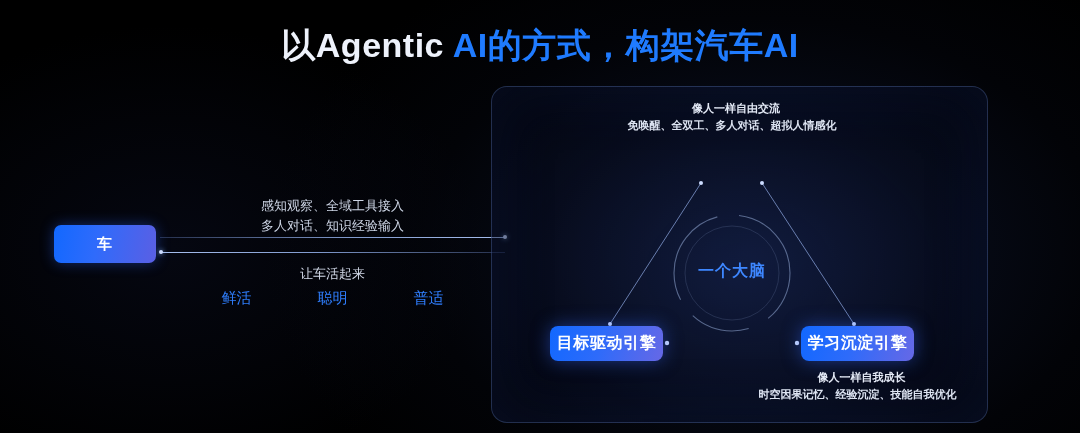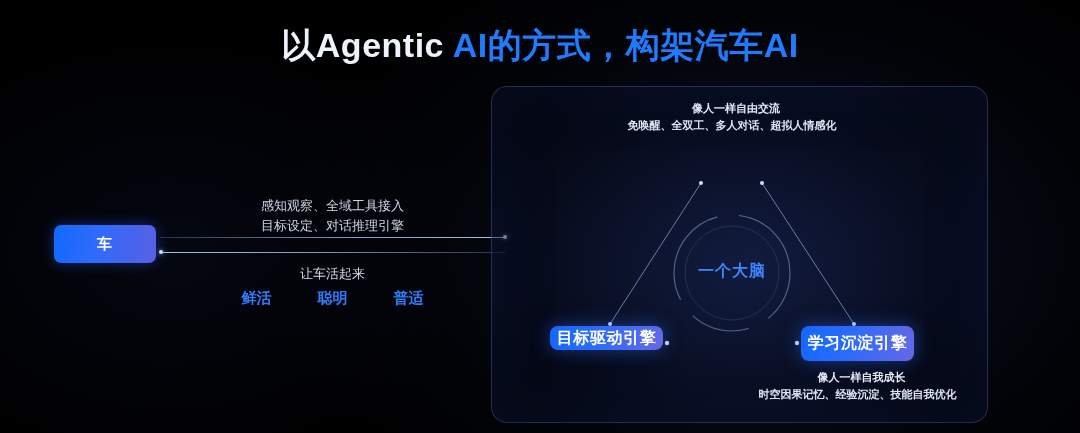--- a/index.html
+++ b/index.html
@@ -85,24 +85,24 @@
   #flow-in-caption  { left: 160px; top: 196px; width: 345px; }
   #flow-out-caption { left: 160px; top: 264px; width: 345px; color: #d3dae9; }
 
   #keywords {
     position: absolute;
     left: 160px;
     top: 289px;
     width: 345px;
     display: flex;
     justify-content: center;
-    gap: 46px;
+    gap: 66px;
     color: #2f7dfb;
     font-size: 15px;
-    font-weight: 700;
+    font-weight: 400;
     white-space: nowrap;
   }
 
   
   #panel {
     position: absolute;
     left: 491px;
     top: 86px;
     width: 495px;
     height: 335px;
@@ -133,21 +133,21 @@
   }
   .eng-box .lbl {
     color: #ffffff;
     font-size: 16px;
     font-weight: 700;
     letter-spacing: 0.6px;
     white-space: nowrap;
   }
 
   #eng-dialog   { left: 183px; top: 59px;  width: 113px; height: 35px; }
-  #eng-goal     { left: 58px;  top: 239px; width: 113px; height: 24px; }
+  #eng-goal     { left: 58px;  top: 239px; width: 113px; height: 35px; }
   #eng-learn    { left: 309px; top: 239px; width: 113px; height: 35px; }
 
   .cap-block {
     position: absolute;
     text-align: center;
     white-space: nowrap;
   }
   .cap-block .cap-main {
     color: #e4eaf6;
     font-size: 11px;
@@ -192,21 +192,21 @@
   </div>
 
   <div class="flow-line" style="left:160px; top:237px; width:345px;"></div>
   <div class="flow-dot" style="left:503px; top:235px;"></div>
 
   <div class="flow-line rev" style="left:160px; top:252px; width:345px;"></div>
   <div class="flow-dot" style="left:159px; top:250px;"></div>
 
   <div class="left-cap" id="flow-in-caption">
     <div>感知观察、全域工具接入</div>
-    <div>目标设定、对话推理引擎</div>
+    <div>多人对话、知识经验输入</div>
   </div>
 
   <div class="left-cap" id="flow-out-caption">让车活起来</div>
 
   <div id="keywords">
     <span>鲜活</span>
     <span>聪明</span>
     <span>普适</span>
   </div>
 

